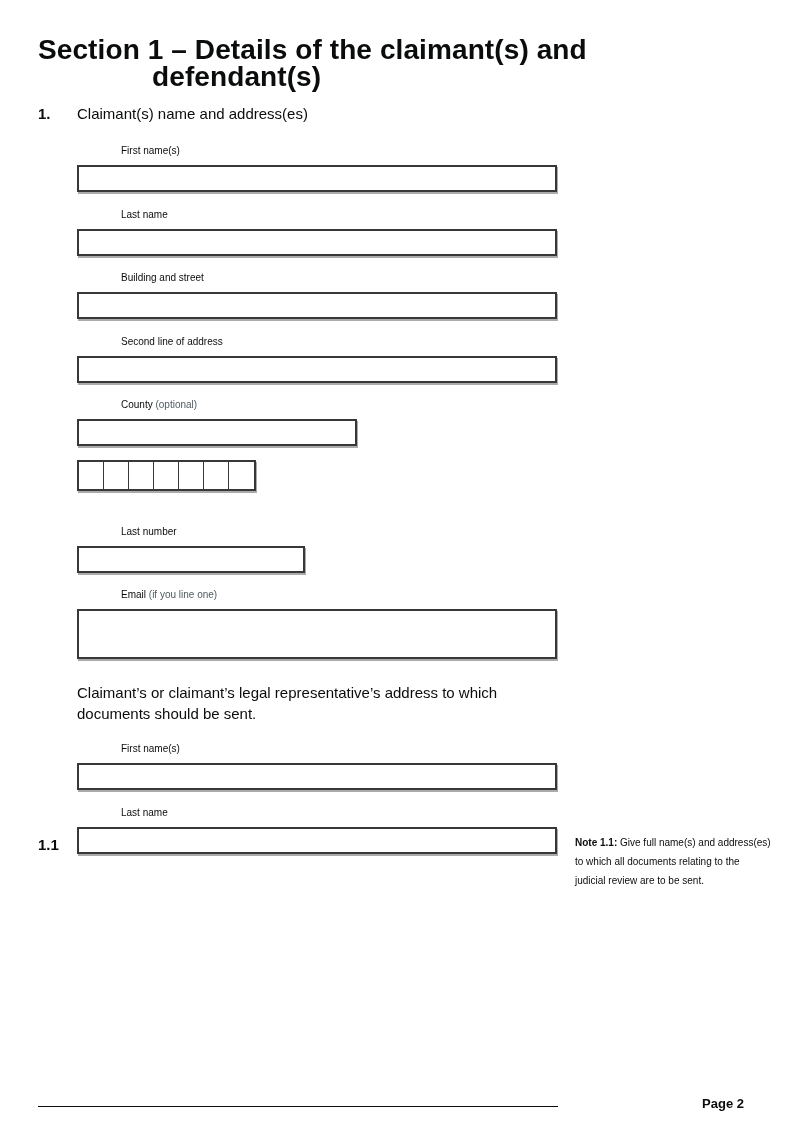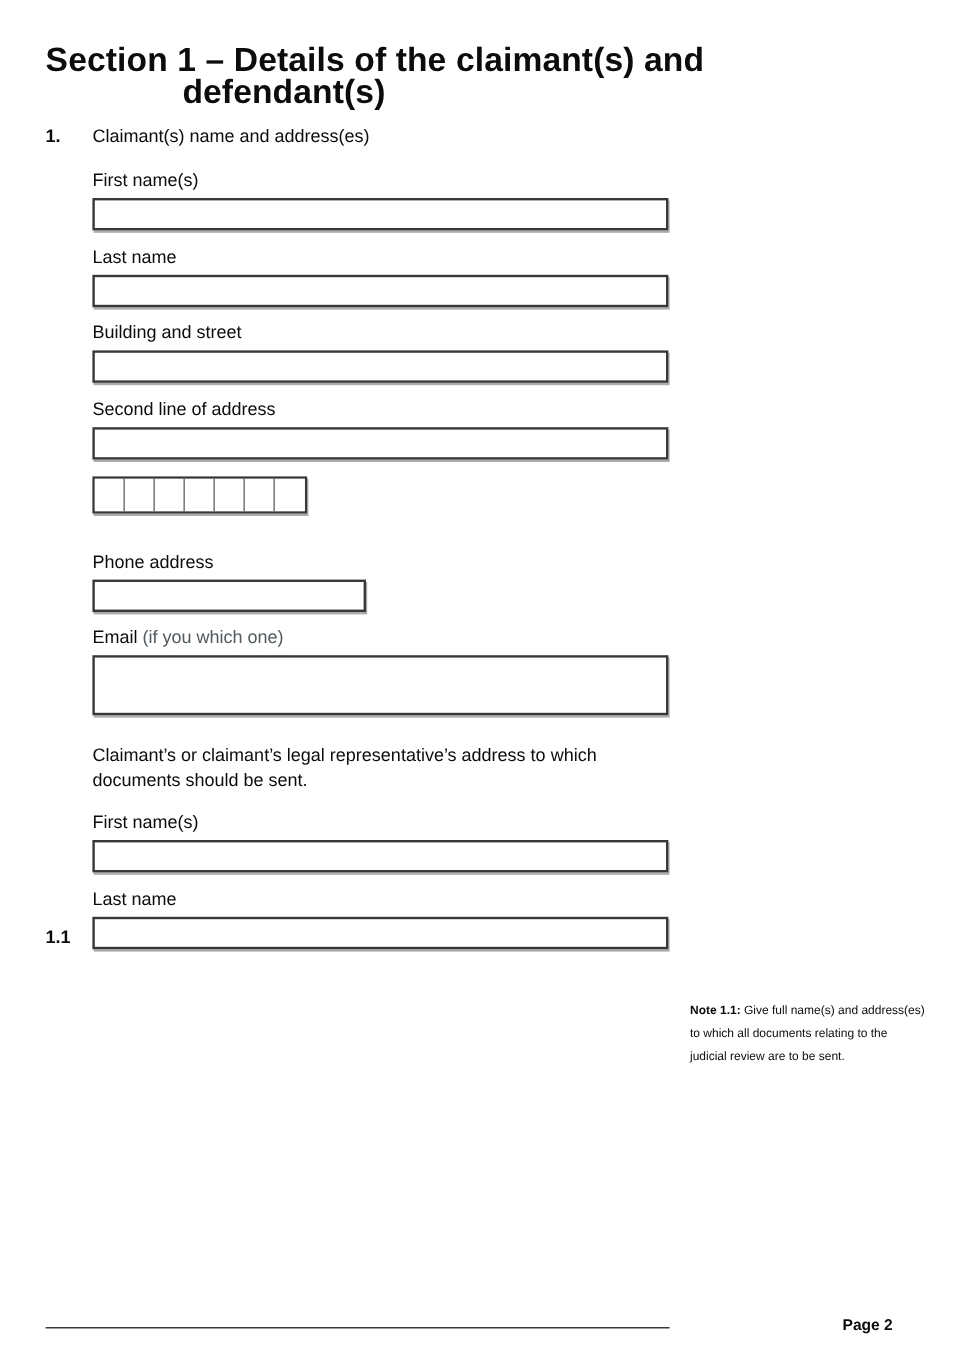--- a/index.html
+++ b/index.html
@@ -33,21 +33,21 @@
   }
   .item-body { width: 480px; font-size: 15px; line-height: 21px; }
   .item-1 .item-body { line-height: 19px; }
 
   
   .fld { margin-top: 15px; }
   .fld.mt20 { margin-top: 20px; }
   .fld.mt14 { margin-top: 14px; }
   .fld.mt33 { margin-top: 33px; }
   .fld.mt17 { margin-top: 17px; }
-  .fld-label { font-size: 15px; line-height: 16px; margin-bottom: 6px; }
+  .fld-label { font-size: 10px; line-height: 16px; margin-bottom: 6px; margin-left: 44px; }
   .muted { color: #505a5f; }
   .sub-heading {
     font-size: 15px; line-height: 16px; font-weight: bold;
     margin-top: 14px;
   }
   .tbox {
     display: block;
     border: 2px solid #383838;
     box-shadow: 1px 2px 0 0 #ababab;
     background: #fff;
@@ -146,40 +146,44 @@
         <div class="fld-label">Building and street</div>
         <input type="text" class="tbox" style="">
       </div>
 
       <div class="fld">
         <div class="fld-label">Second line of address</div>
         <input type="text" class="tbox" style="">
       </div>
 
 
+      <div class="fld mt14">
+        <div class="fld-label"><span>County</span> <span class="muted">(optional)</span></div>
+        <input type="text" class="tbox w280" style="">
+      </div>
 
       <div class="fld mt14">
         <div class="postcode">
           <input type="text" maxlength="1" class="pc-cell" style="">
         <input type="text" maxlength="1" class="pc-cell" style="">
             <input type="text" maxlength="1" class="pc-cell" style="">
             <input type="text" maxlength="1" class="pc-cell" style="">
             <input type="text" maxlength="1" class="pc-cell" style="">
             <input type="text" maxlength="1" class="pc-cell" style="">
             <input type="text" maxlength="1" class="pc-cell" style="">
           </div>
       </div>
 
       <div class="fld mt33">
-        <div class="fld-label">Phone address</div>
+        <div class="fld-label">Last number</div>
         <input type="text" class="tbox w228" style="">
       </div>
 
       <div class="fld mt14">
-        <div class="fld-label"><span>Email</span> <span class="muted">(if you which one)</span></div>
+        <div class="fld-label"><span>Email</span> <span class="muted">(if you line one)</span></div>
         <textarea class="tarea" style=""></textarea>
       </div>
     </div>
   </div>
 
   <div class="item item-1-1">
     <div class="item-num">1.1</div>
     <div class="item-body">
       <div>Claimant’s or claimant’s legal representative’s address to which documents should be sent.</div>
 

